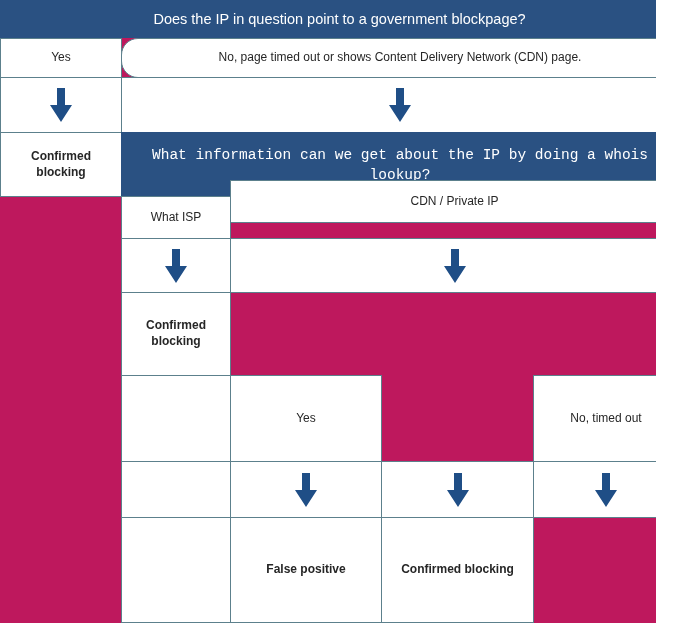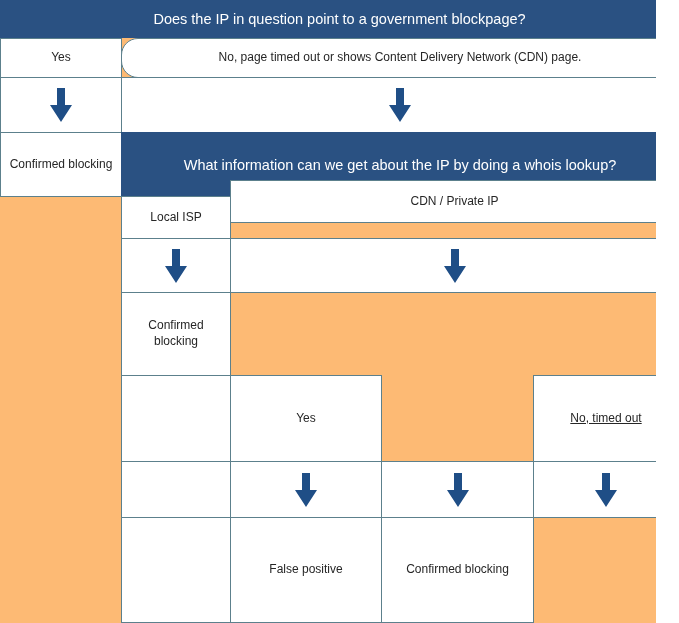--- a/index.html
+++ b/index.html
@@ -10,21 +10,21 @@
   }
   body {
     font-family: "Liberation Sans", sans-serif;
     -webkit-font-smoothing: antialiased;
   }
 
   .sheet {
     position: relative;
     width: 656px;
     height: 623px;
-    background: #fdba74;
+    background: #be185d;
     overflow: hidden;
   }
 
   
   .cell {
     position: absolute;
     box-sizing: border-box;
     display: flex;
     align-items: center;
     justify-content: center;
@@ -40,24 +40,25 @@
   .cell.header {
     background: #2a5182;
     border-color: #2a5182;
     color: #ffffff;
     font-size: 14.5px;
     line-height: 1.3;
   }
 
   .cell.header.wrap {
     line-height: 1.38;
+    font-family: Liberation Mono, monospace;
   }
 
   .cell.bold {
-    font-weight: normal;
+    font-weight: bold;
   }
 
   
   .vline {
     position: absolute;
     width: 1px;
     background: #5c808c;
   }
 
   
@@ -122,21 +123,21 @@
   <div class="cell bold" style="left:0px; top:132px; width:122px; height:65px;">Confirmed blocking</div>
 
   <div class="cell header wrap" style="left:121px; top:132px; width:558px; height:65px;">What information can we get about the IP by doing a whois lookup?</div>
 
   <div class="filter-btn" style="left:660px; top:136px;">
     <svg viewBox="0 0 9 8" width="9" height="8" aria-hidden="true">
       <polygon points="0,1 9,1 5.6,4.6 5.6,7 3.4,7 3.4,4.6" fill="#3b5d82"></polygon>
     </svg>
   </div>
 
-  <div class="cell" style="left:121px; top:196px; width:110px; height:43px;">Local ISP</div>
+  <div class="cell" style="left:121px; top:196px; width:110px; height:43px;">What ISP</div>
 
   <div class="cell" style="left:230px; top:180px; width:449px; height:43px;">CDN / Private IP</div>
 
   <div class="arrow-cell" style="left:121px; top:238px; width:110px; height:55px;">
     <span class="arrow">
       <svg viewBox="0 0 22 34" width="22" height="34" aria-hidden="true">
         <polygon points="7,0 15,0 15,17 22,17 11,34 0,17 7,17" fill="#1f4e86"></polygon>
       </svg>
     </span>
   </div>
@@ -150,21 +151,21 @@
   </div>
 
   <div class="cell bold" style="left:121px; top:292px; width:110px; height:84px;">Confirmed blocking</div>
 
 
   <div class="cell" style="left:121px; top:375px; width:110px; height:87px;"></div>
 
   <div class="cell" style="left:230px; top:375px; width:152px; height:87px;">Yes</div>
 
 
-  <div class="cell" style="left:533px; top:375px; width:146px; height:87px;text-decoration:underline;">No, timed out</div>
+  <div class="cell" style="left:533px; top:375px; width:146px; height:87px;">No, timed out</div>
 
   <div class="arrow-cell" style="left:121px; top:461px; width:110px; height:57px;"></div>
 
   <div class="arrow-cell" style="left:230px; top:461px; width:152px; height:57px;">
     <span class="arrow">
       <svg viewBox="0 0 22 34" width="22" height="34" aria-hidden="true">
         <polygon points="7,0 15,0 15,17 22,17 11,34 0,17 7,17" fill="#1f4e86"></polygon>
       </svg>
     </span>
   </div>

